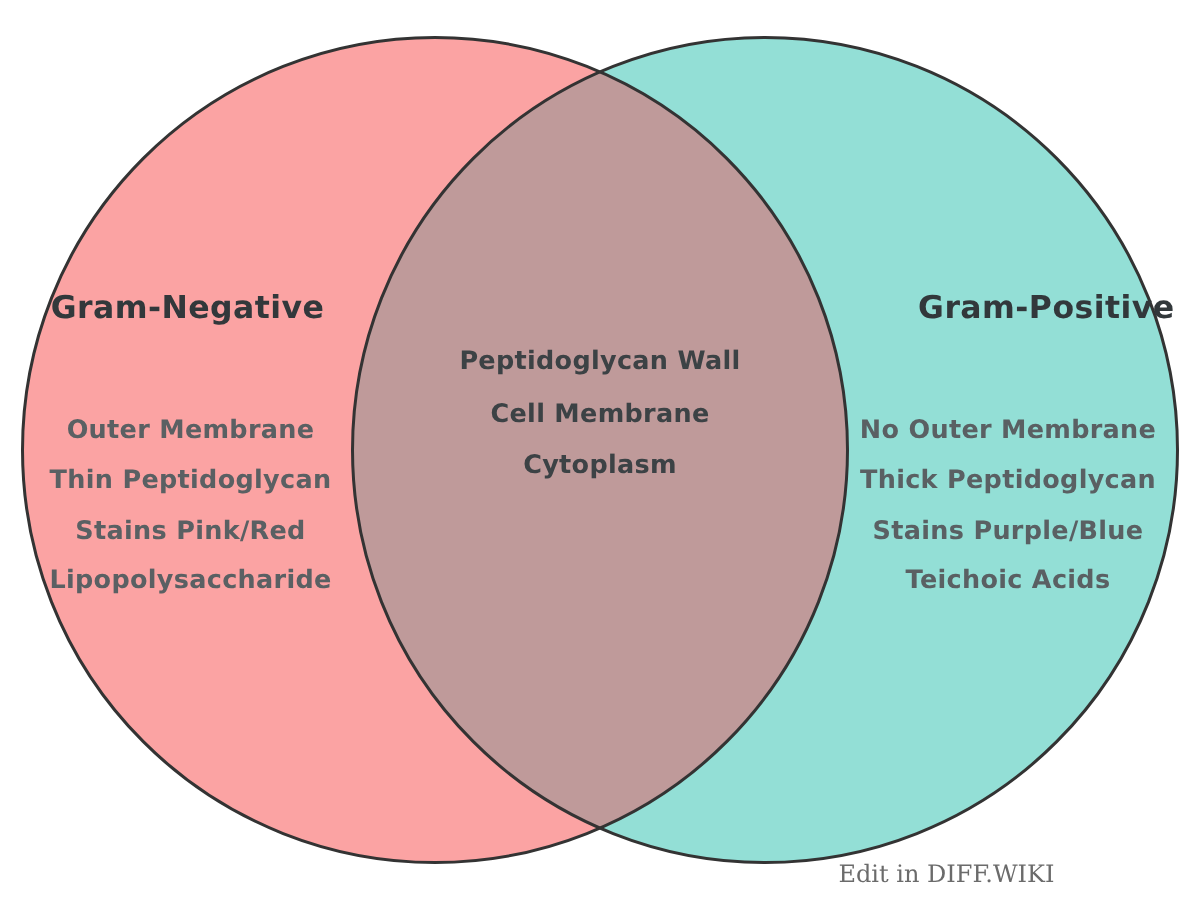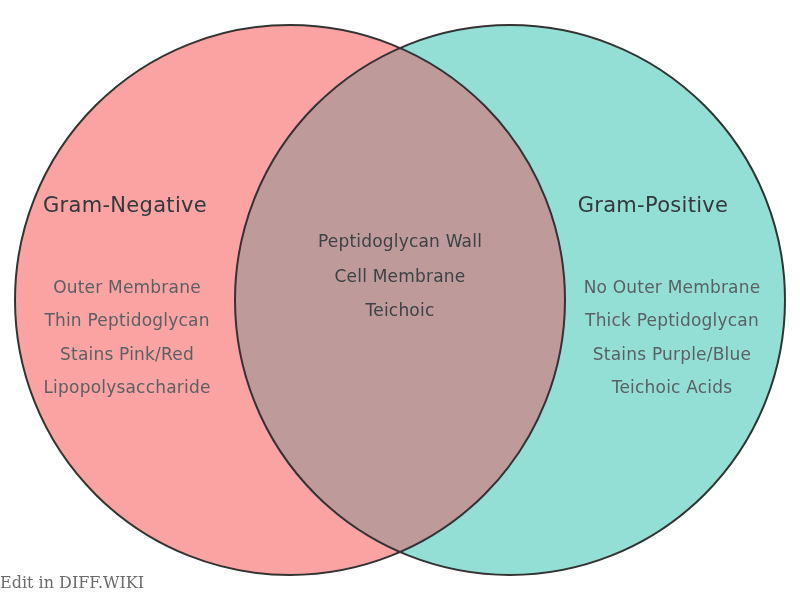--- a/index.html
+++ b/index.html
@@ -16,34 +16,34 @@
     font-family: "DejaVu Sans", "Liberation Sans", sans-serif;
   }
   .venn-svg {
     position: absolute;
     left: 0;
     top: 0;
   }
   .vtext {
     position: absolute;
     text-align: center;
-    font-weight: normal;
+    font-weight: bold;
     -webkit-user-select: none;
     user-select: none;
   }
   .heading {
     top: 193px;
     width: 220px;
     font-size: 21px;
     line-height: 25px;
     color: #32383b;
     letter-spacing: 0.3px;
   }
   .heading-left  { left: 15px; }
-  .heading-right { left: 543px; }
+  .heading-right { left: 563px; text-align: right; }
   .side-list {
     top: 271px;
     width: 260px;
     font-size: 17px;
     line-height: 33.4px;
     color: #5a6063;
     letter-spacing: 0.2px;
   }
   .side-list-left  { left: -3px; }
   .side-list-right { left: 542px; }
@@ -55,21 +55,21 @@
     line-height: 34.7px;
     color: #3c4245;
     letter-spacing: 0.2px;
   }
   .list-line { display: block; }
   .caption {
     position: absolute;
     left: 0;
     top: 573px;
     width: 703px;
-    text-align: left;
+    text-align: right;
     font-family: "DejaVu Serif", "Liberation Serif", serif;
     font-size: 16px;
     line-height: 20px;
     color: #6b6b6b;
     text-decoration: none;
   }
 </style>
 </head>
 <body>
 
@@ -90,21 +90,21 @@
   <div class="vtext side-list side-list-left">
     <span class="list-line">Outer Membrane</span>
     <span class="list-line">Thin Peptidoglycan</span>
     <span class="list-line">Stains Pink/Red</span>
     <span class="list-line">Lipopolysaccharide</span>
   </div>
 
   <div class="vtext center-list">
     <span class="list-line">Peptidoglycan Wall</span>
     <span class="list-line">Cell Membrane</span>
-    <span class="list-line">Teichoic</span>
+    <span class="list-line">Cytoplasm</span>
   </div>
 
   <div class="vtext side-list side-list-right">
     <span class="list-line">No Outer Membrane</span>
     <span class="list-line">Thick Peptidoglycan</span>
     <span class="list-line">Stains Purple/Blue</span>
     <span class="list-line">Teichoic Acids</span>
   </div>
 
   <a class="caption" href="#">Edit in DIFF.WIKI</a>

